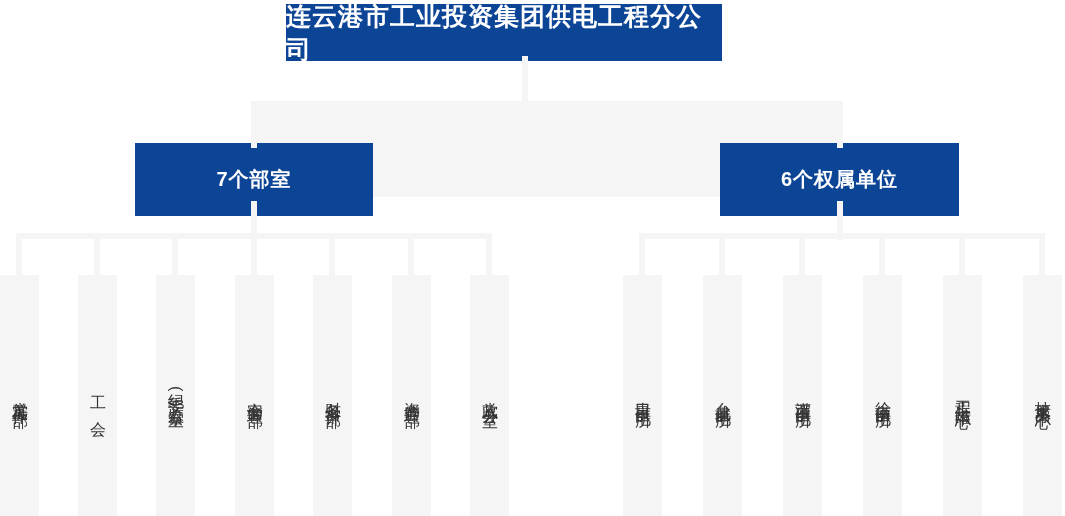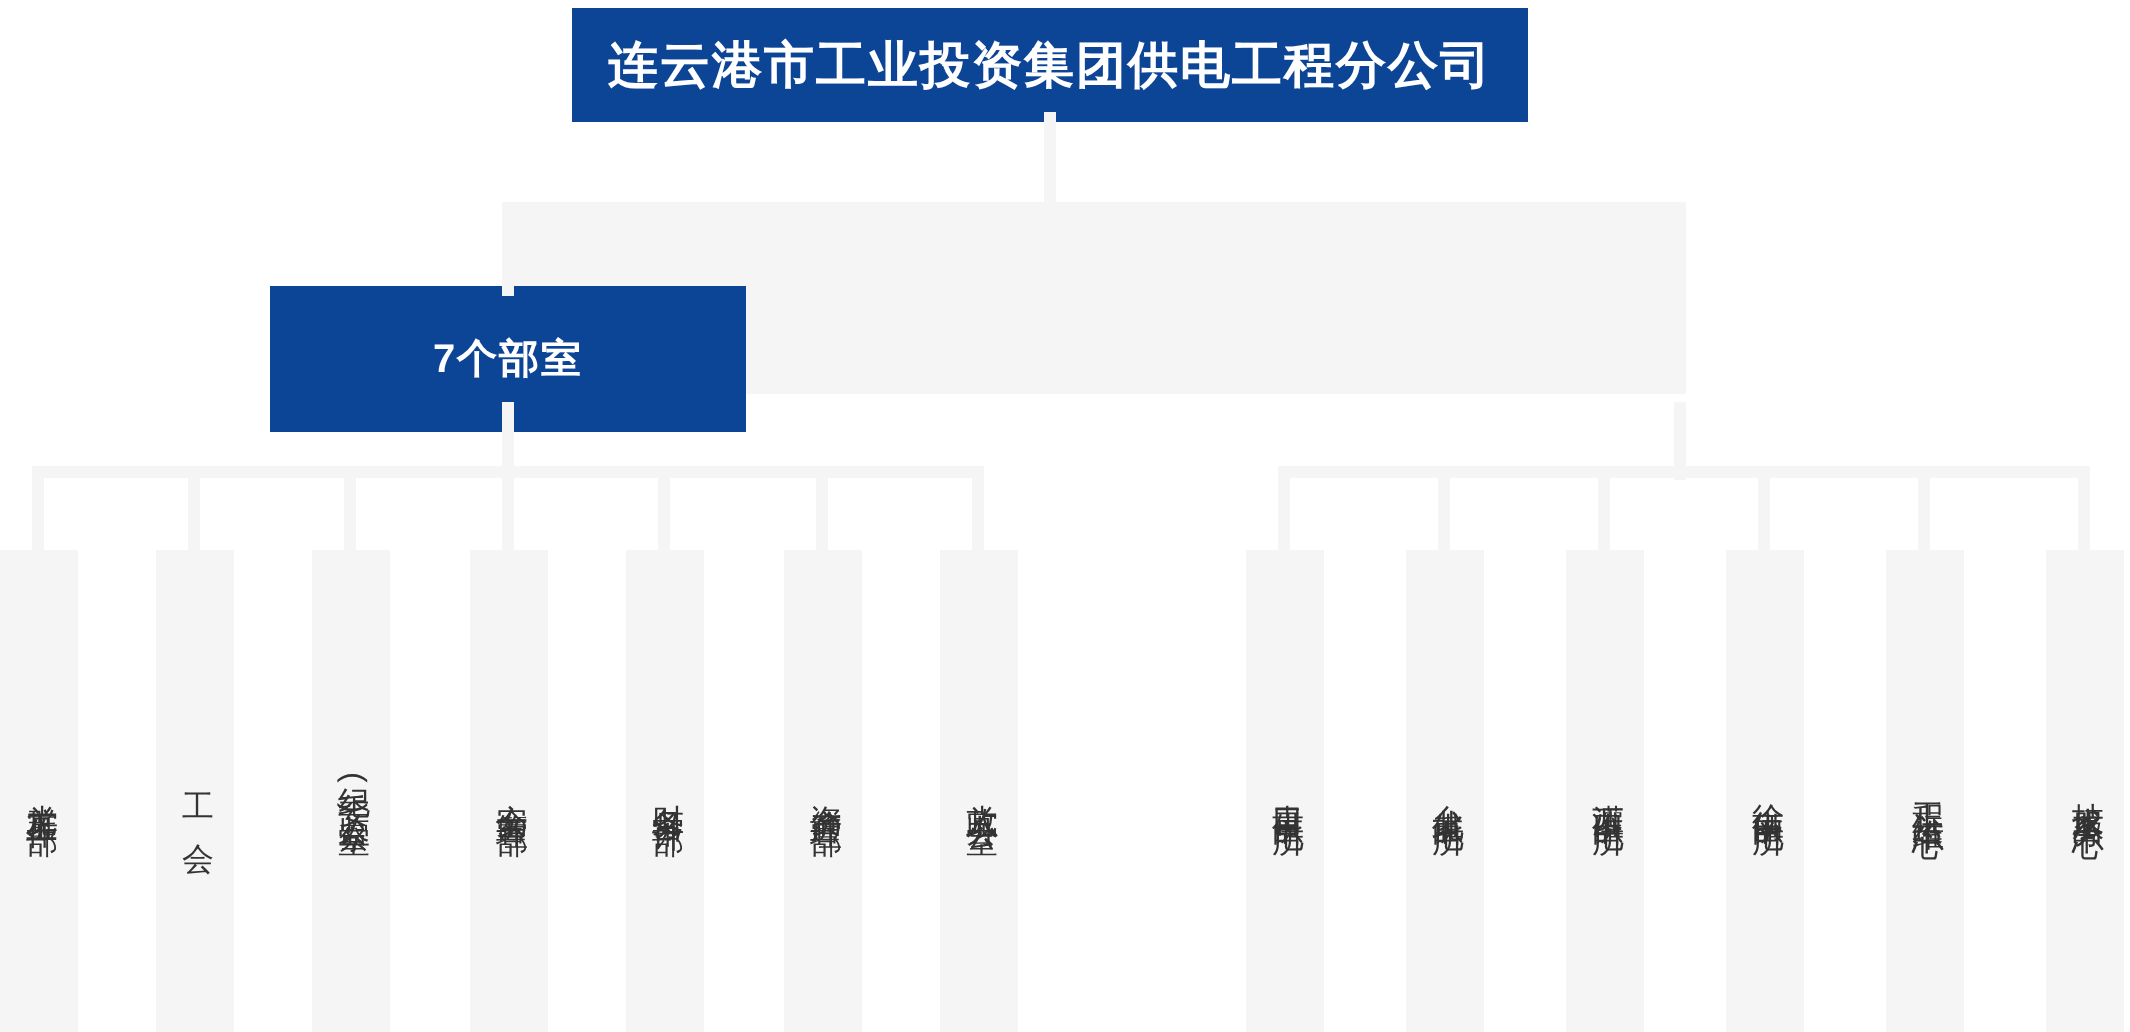--- a/index.html
+++ b/index.html
@@ -6,21 +6,21 @@
   .stage{
     position:relative;width:1065px;height:516px;background:#ffffff;
     font-family:"Liberation Sans","DejaVu Sans",sans-serif;overflow:hidden;
   }
   
   .node{
     position:absolute;background:var(--primary-blue,#0d4596);
     color:var(--header-text,#ffffff);display:flex;align-items:center;justify-content:center;
     z-index:2;box-sizing:border-box;
   }
-  .root{left:286px;top:4px;width:478px;height:57px;font-size:25px;font-weight:bold;letter-spacing:1px;}
+  .root{left:286px;top:4px;width:436px;height:57px;font-size:25px;font-weight:bold;letter-spacing:1px;}
   .header{top:143px;height:73px;font-size:20px;font-weight:bold;letter-spacing:1px;}
   .header-left{left:135px;width:238px;}
   .header-right{left:720px;width:239px;}
   
   .band{position:absolute;left:251px;top:101px;width:592px;height:96px;background:var(--connector-gray,#f5f5f5);z-index:1;}
   
   .vline{position:absolute;width:6px;background:var(--connector-gray,#f5f5f5);z-index:3;}
   .hline{position:absolute;top:233px;height:6px;background:var(--connector-gray,#f5f5f5);z-index:1;}
   .stub{position:absolute;top:239px;width:6px;height:37px;background:var(--connector-gray,#f5f5f5);z-index:1;}
   
@@ -47,20 +47,23 @@
 
   <div class="vline" style="left:522px;top:56px;height:46px;"></div>
 
   <div class="node header header-left">
     <span>7个部室</span>
   </div>
   <div class="vline" style="left:251px;top:143px;height:5px;"></div>
   <div class="vline" style="left:251px;top:201px;height:39px;"></div>
   <div class="hline" style="left:16px;width:476px;"></div>
 
+  <div class="node header header-right">
+    <span>6个权属单位</span>
+  </div>
   <div class="vline" style="left:837px;top:143px;height:5px;"></div>
   <div class="vline" style="left:837px;top:201px;height:39px;"></div>
   <div class="hline" style="left:639px;width:406px;"></div>
 
   <div class="stub" style="left:16px;"></div>
   <div class="stub" style="left:94px;"></div>
   <div class="stub" style="left:172px;"></div>
   <div class="stub" style="left:251px;"></div>
   <div class="stub" style="left:329px;"></div>
   <div class="stub" style="left:408px;"></div>

